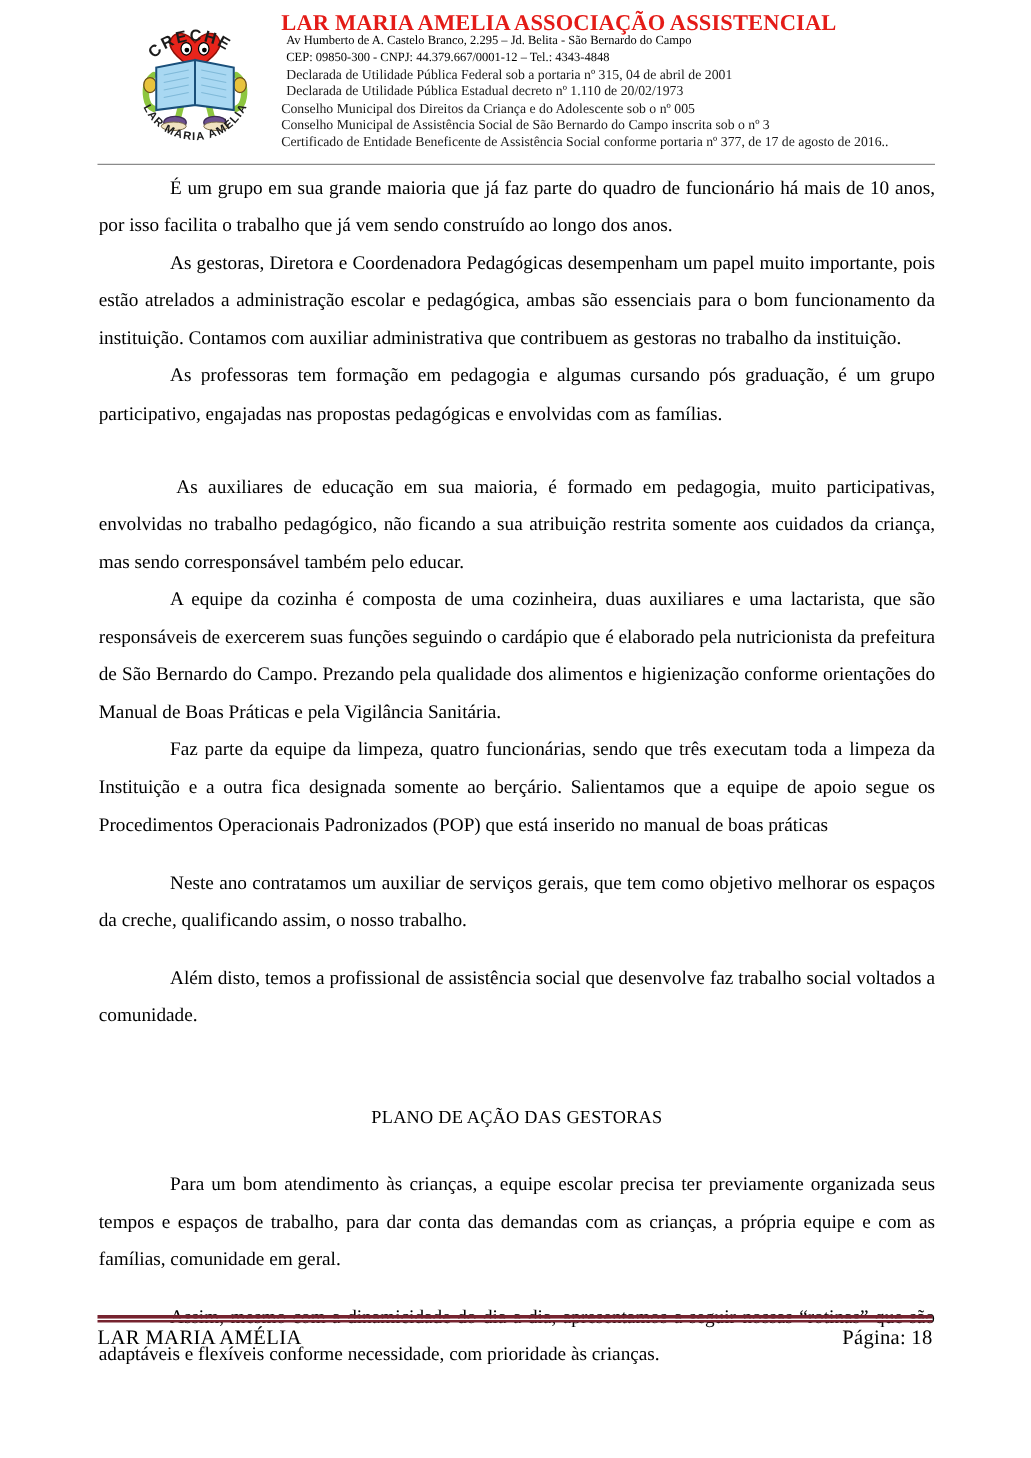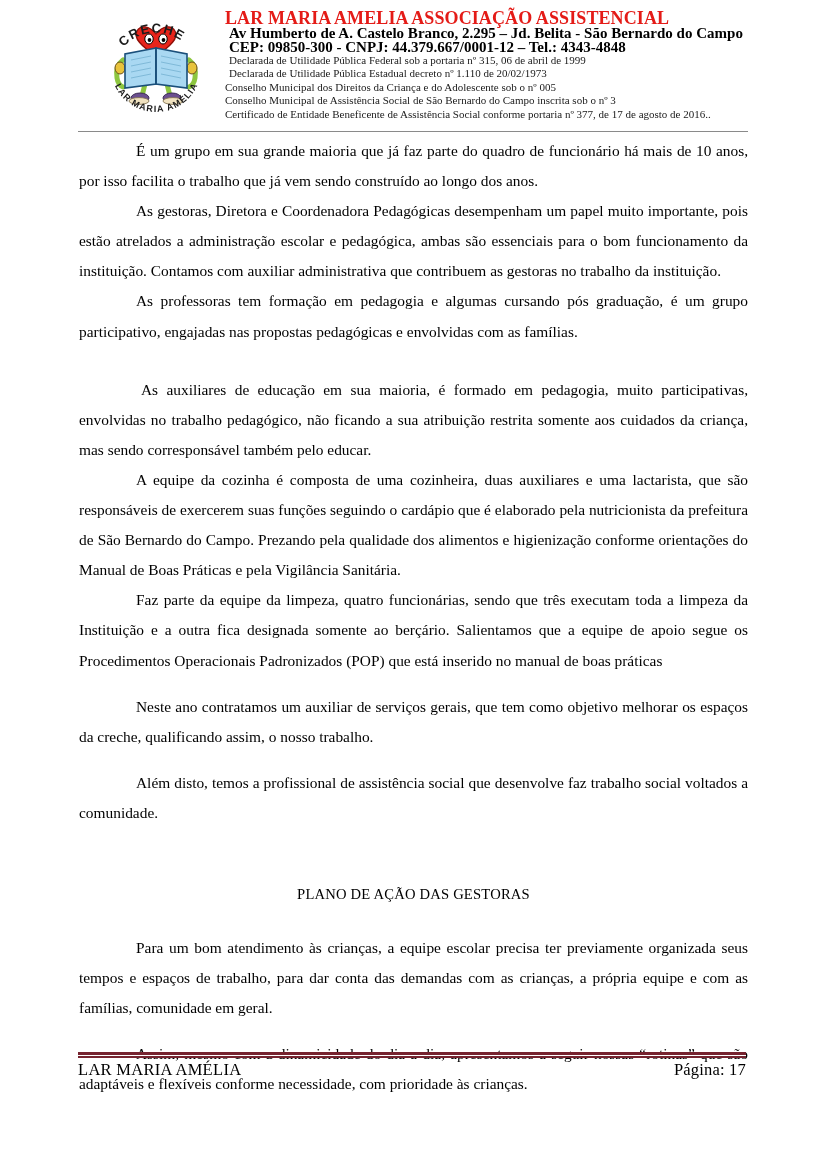--- a/index.html
+++ b/index.html
@@ -58,22 +58,22 @@
 
   .lh-title {
     color: #e41b17;
     font-weight: bold;
     font-size: 18px;
     line-height: 15px;
     letter-spacing: 0.1px;
     margin-left: 6px;
   }
   .lh-bold {
-    font-weight: bold;
-    font-size: 15px;
+    font-weight: normal;
+    font-size: 10px;
     line-height: 14px;
     margin-left: 10px;
     color: #000;
   }
   .lh-bold.second {
     margin-left: 10px;
   }
   .lh-line {
     font-size: 11px;
     line-height: 13.4px;
@@ -220,21 +220,21 @@
             <textPath href="#arcBot" startOffset="13%">LAR MARIA AMÉLIA</textPath>
           </text>
         </svg>
       </div>
     </div>
 
     <div class="letterhead-text">
       <div class="lh-title">LAR MARIA AMELIA ASSOCIAÇÃO ASSISTENCIAL</div>
       <div class="lh-bold">Av Humberto de A. Castelo Branco, 2.295 – Jd. Belita - São Bernardo do Campo</div>
       <div class="lh-bold second">CEP: 09850-300 - CNPJ: 44.379.667/0001-12 – Tel.: 4343-4848</div>
-      <div class="lh-line indent">Declarada de Utilidade Pública Federal sob a portaria nº 315, 06 de abril de 1999</div>
+      <div class="lh-line indent">Declarada de Utilidade Pública Federal sob a portaria nº 315, 04 de abril de 2001</div>
       <div class="lh-line indent">Declarada de Utilidade Pública Estadual decreto nº 1.110 de 20/02/1973</div>
       <div class="lh-line">Conselho Municipal dos Direitos da Criança e do Adolescente sob o nº 005</div>
       <div class="lh-line">Conselho Municipal de Assistência Social de São Bernardo do Campo inscrita sob o nº 3</div>
       <div class="lh-line">Certificado de Entidade Beneficente de Assistência Social conforme portaria nº 377, de 17 de agosto de 2016..</div>
     </div>
   </div>
 
   <div class="header-rule"></div>
 
   <div class="body-area">
@@ -265,16 +265,16 @@
   </div>
 
   <div class="footer-rule-outer">
     <div class="bar-top"></div>
     <div class="bar-gap"></div>
     <div class="bar-bottom"></div>
   </div>
 
   <div class="footer">
     <div class="footer-left">LAR MARIA AMÉLIA</div>
-    <div class="footer-right">Página: 17</div>
+    <div class="footer-right">Página: 18</div>
   </div>
 
 </div>
 
 </body></html>

